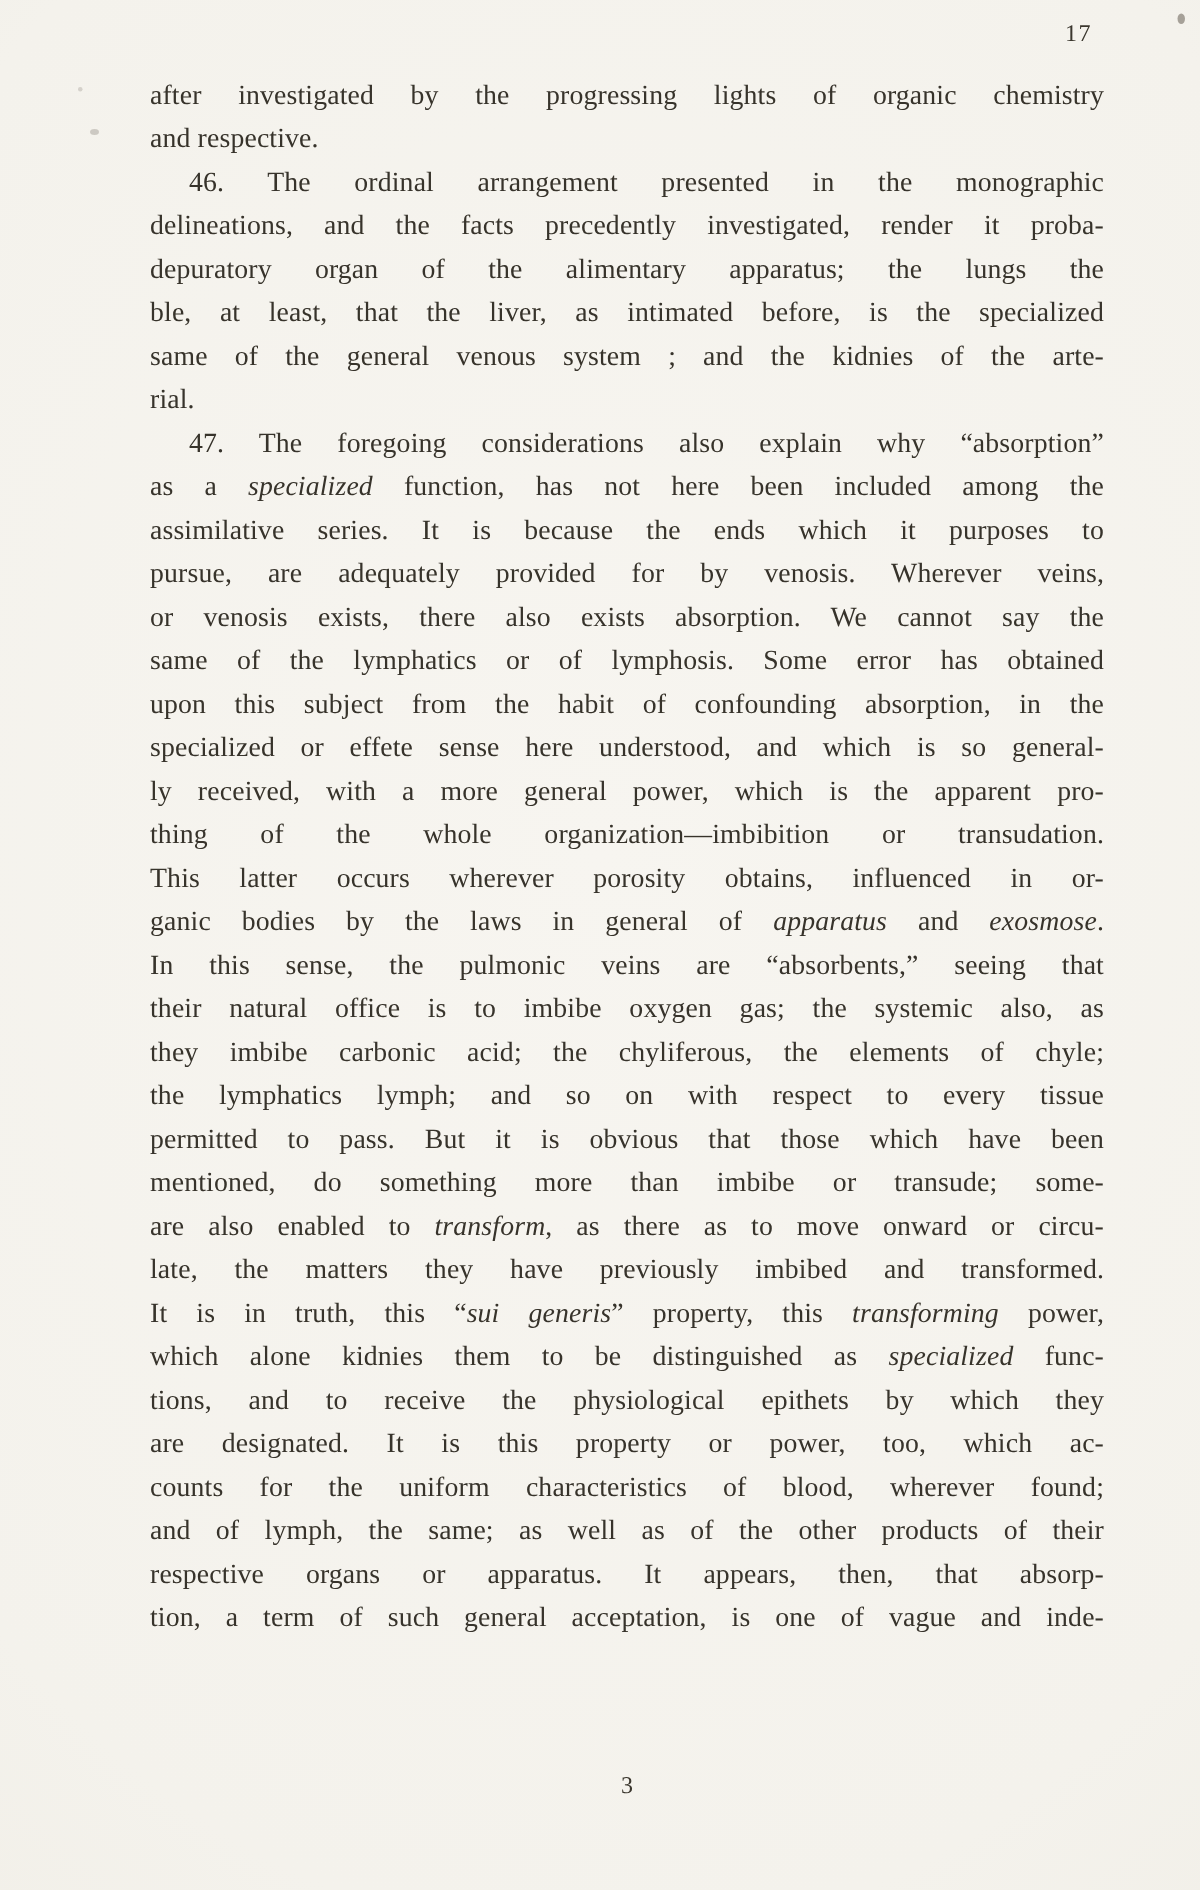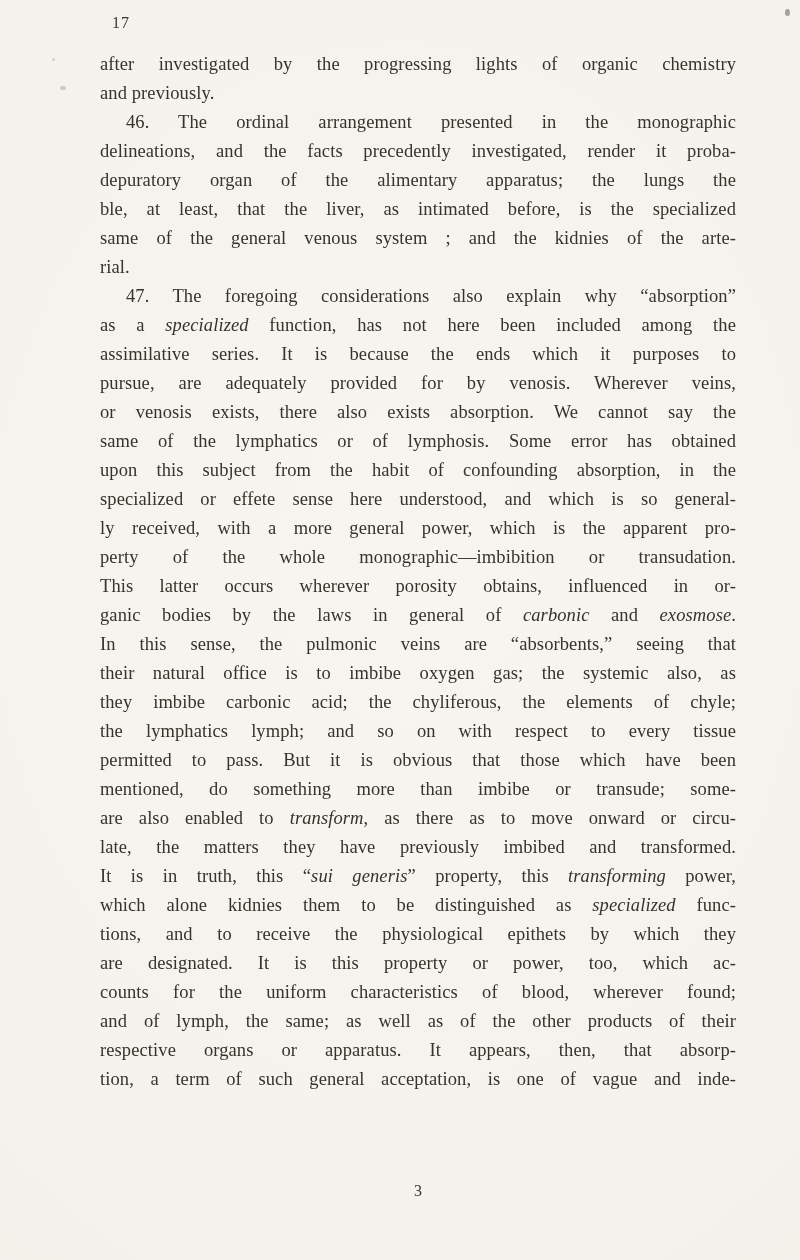--- a/index.html
+++ b/index.html
@@ -15,23 +15,23 @@
     height: 1260px;
     background: radial-gradient(ellipse 130% 105% at 50% 45%,
                 #f7f5f0 0%, #f4f2ec 55%, #ece9e0 100%);
     font-family: "Liberation Serif", "DejaVu Serif", serif;
     color: #37332b;
     overflow: hidden;
   }
   .page-number {
     position: absolute;
     top: 14px;
-    left: 112px;
+    left: 92px;
     width: 636px;
-    text-align: left;
+    text-align: right;
     font-size: 16px;
     letter-spacing: 1px;
     color: #3b372e;
   }
   .text-block {
     position: absolute;
     top: 50px;
     left: 100px;
     width: 636px;
     font-size: 18.5px;
@@ -71,43 +71,43 @@
 <div class="page">
   <div class="speck speck-1"></div>
   <div class="speck speck-2"></div>
   <div class="speck speck-3"></div>
 
   <div class="page-number">17</div>
 
   <div class="text-block" id="text-block">
       <div class="paragraph">
         <div class="tline"><span>after investigated by the progressing lights of organic chemistry</span></div>
-        <div class="tline unjust"><span>and previously.</span></div>
+        <div class="tline unjust"><span>and respective.</span></div>
       </div>
       <div class="paragraph">
         <div class="tline indent"><span>46. The ordinal arrangement presented in the monographic</span></div>
         <div class="tline"><span>delineations, and the facts precedently investigated, render it proba-</span></div>
         <div class="tline"><span>depuratory organ of the alimentary apparatus; the lungs the</span></div>
         <div class="tline"><span>ble, at least, that the liver, as intimated before, is the specialized</span></div>
         <div class="tline"><span>same of the general venous system ; and the kidnies of the arte-</span></div>
         <div class="tline unjust"><span>rial.</span></div>
       </div>
       <div class="paragraph">
         <div class="tline indent"><span>47. The foregoing considerations also explain why “absorption”</span></div>
         <div class="tline"><span>as a </span><span class="it">specialized</span><span> function, has not here been included among the</span></div>
         <div class="tline"><span>assimilative series. It is because the ends which it purposes to</span></div>
         <div class="tline"><span>pursue, are adequately provided for by venosis. Wherever veins,</span></div>
         <div class="tline"><span>or venosis exists, there also exists absorption. We cannot say the</span></div>
         <div class="tline"><span>same of the lymphatics or of lymphosis. Some error has obtained</span></div>
         <div class="tline"><span>upon this subject from the habit of confounding absorption, in the</span></div>
         <div class="tline"><span>specialized or effete sense here understood, and which is so general-</span></div>
         <div class="tline"><span>ly received, with a more general power, which is the apparent pro-</span></div>
-        <div class="tline"><span>perty of the whole monographic—imbibition or transudation.</span></div>
+        <div class="tline"><span>thing of the whole organization—imbibition or transudation.</span></div>
         <div class="tline"><span>This latter occurs wherever porosity obtains, influenced in or-</span></div>
-        <div class="tline"><span>ganic bodies by the laws in general of </span><span class="it">carbonic</span><span> and </span><span class="it">exosmose</span><span>.</span></div>
+        <div class="tline"><span>ganic bodies by the laws in general of </span><span class="it">apparatus</span><span> and </span><span class="it">exosmose</span><span>.</span></div>
         <div class="tline"><span>In this sense, the pulmonic veins are “absorbents,” seeing that</span></div>
         <div class="tline"><span>their natural office is to imbibe oxygen gas; the systemic also, as</span></div>
         <div class="tline"><span>they imbibe carbonic acid; the chyliferous, the elements of chyle;</span></div>
         <div class="tline"><span>the lymphatics lymph; and so on with respect to every tissue</span></div>
         <div class="tline"><span>permitted to pass. But it is obvious that those which have been</span></div>
         <div class="tline"><span>mentioned, do something more than imbibe or transude; some-</span></div>
         <div class="tline"><span>are also enabled to </span><span class="it">transform</span><span>, as there as to move onward or circu-</span></div>
         <div class="tline"><span>late, the matters they have previously imbibed and transformed.</span></div>
         <div class="tline"><span>It is in truth, this “</span><span class="it">sui generis</span><span>” property, this </span><span class="it">transforming</span><span> power,</span></div>
         <div class="tline"><span>which alone kidnies them to be distinguished as </span><span class="it">specialized</span><span> func-</span></div>

